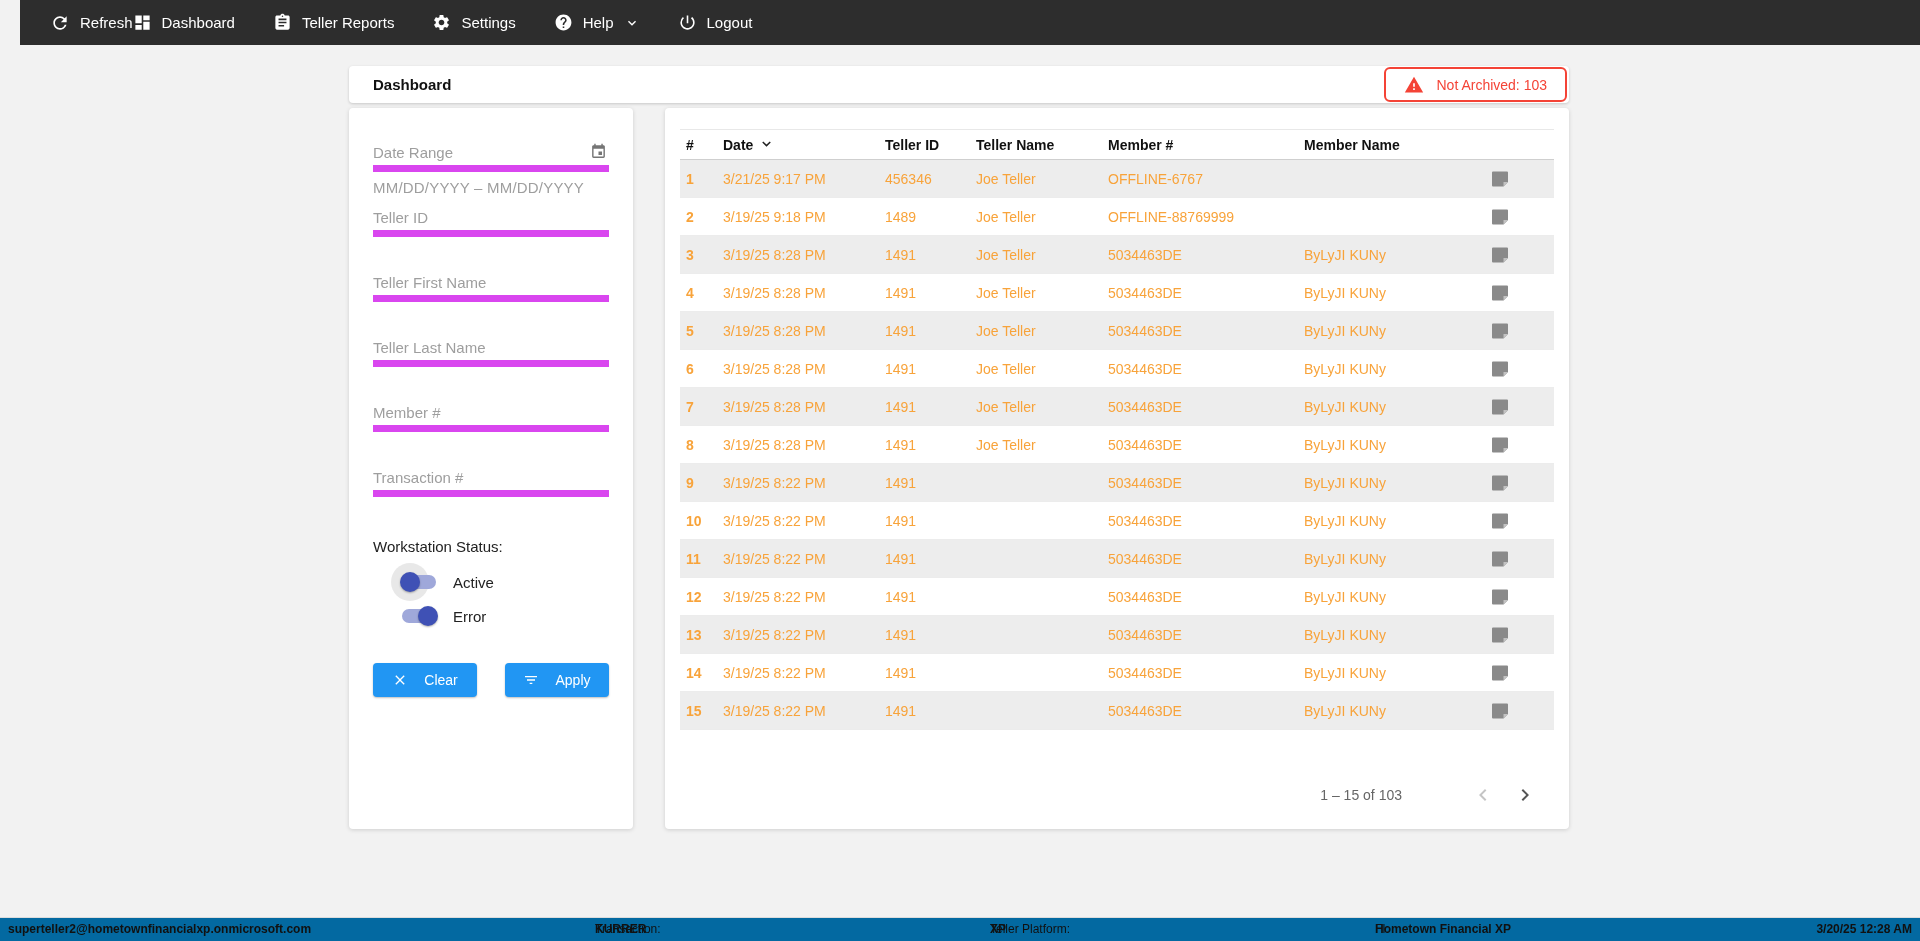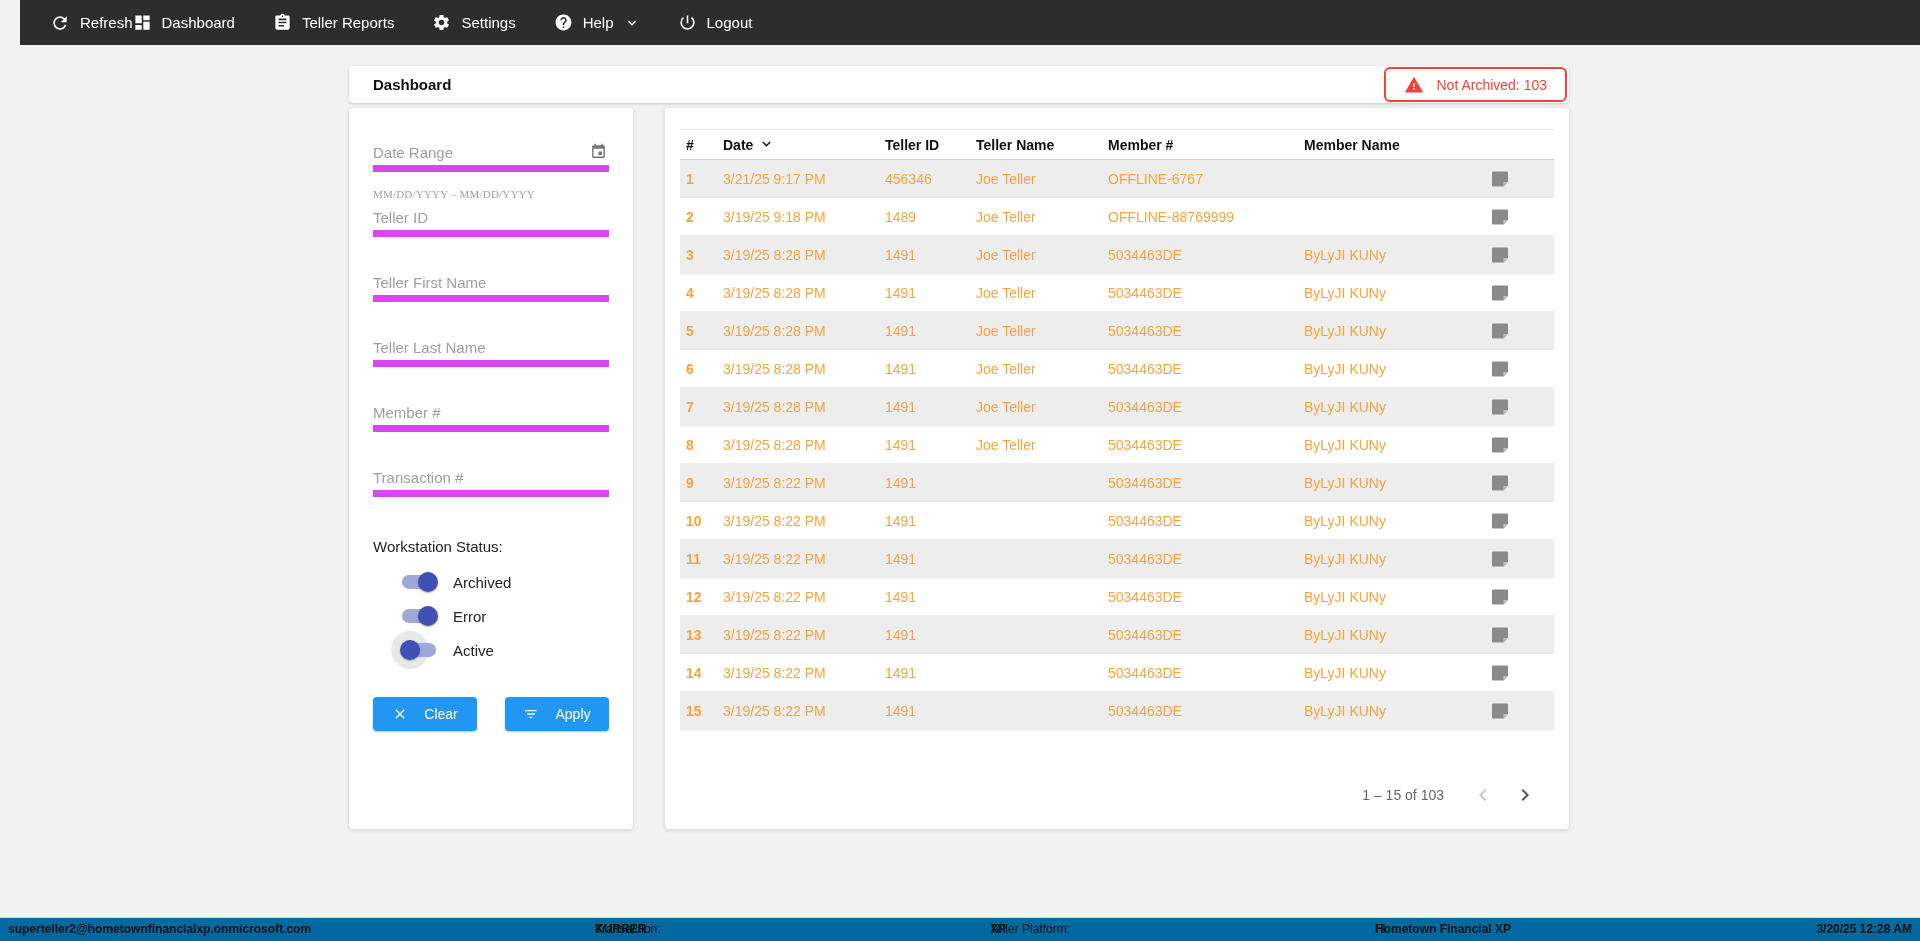--- a/index.html
+++ b/index.html
@@ -44,21 +44,21 @@
     padding:40px 24px 0;
   }
   .field {
     position:relative; height:24px; margin-bottom:41px;
     border-bottom:7px solid #d946ef;
   }
   .field-label {
     position:absolute; left:0; bottom:4px; font-size:15px; color:#9e9e9e; white-space:nowrap;
   }
   .field-helper {
-    position:absolute; left:0; top:40px; font-size:11px; color:#9e9e9e; letter-spacing:.2px;font-family:Liberation Serif, serif;
+    position:absolute; left:0; top:31px; font-size:15px; color:#9e9e9e; letter-spacing:.2px;
   }
   .field .cal-icon { position:absolute; right:2px; bottom:5px; }
   .cal-icon svg { fill:#757575; }
 
   .status-label { font-size:15px; color:#222; margin:0 0 10px 0; }
   .toggle-row { display:flex; align-items:center; gap:15px; height:34px; padding-left:27px; }
   .switch { position:relative; width:38px; height:20px; flex:0 0 auto; }
   .switch .track { position:absolute; left:2px; top:3px; width:34px; height:14px; border-radius:7px; background:#9fa8da; }
   .switch .thumb { position:absolute; top:0; width:20px; height:20px; border-radius:50%; background:#3f51b5; box-shadow:0 1px 2px rgba(0,0,0,.3); }
   .switch.on .thumb { right:0; }
@@ -95,21 +95,21 @@
   .th:first-child { padding-left:6px; }
   .sort-icon svg { fill:#222; }
   .trow { height:38px; font-size:14px; color:#f8a33a; border-bottom:1px solid #ececec; }
   .trow.odd { background:#ededed; }
   .td:first-child { padding-left:6px; font-weight:bold; }
   .icon-cell { display:flex; justify-content:flex-start; padding-left:2px; }
   .icon-cell svg { cursor:pointer; }
 
   .pagination {
     position:absolute; right:32px; bottom:22px;
-    display:flex; align-items:center; gap:27px; font-size:14px; color:#666;
+    display:flex; align-items:center; gap:69px; font-size:14px; color:#666;
   }
   .page-arrows { display:flex; align-items:center; gap:18px; }
   .arrow-prev svg { fill:#c5c5c5; }
   .arrow-next svg { fill:#555; }
 
   
   .footer {
     position:absolute; left:0; bottom:0; width:1920px; height:24px;
     background:#0369a1; border-top:1px solid #dcdcdc; font-size:12px; color:#111;
   }
@@ -220,39 +220,32 @@
         <span class="field-label">Member #</span>
       </div>
       <div class="field">
         <span class="field-label">Transaction #</span>
       </div>
     </div>
 
   <div class="status-label">Workstation Status:</div>
   <div id="toggles">
       <div class="toggle-row">
-        <span class="switch on">
+        <span class="switch off halo">
           <span class="track"></span>
           <span class="thumb"></span>
         </span>
-        <span class="toggle-label">Archived</span>
+        <span class="toggle-label">Active</span>
       </div>
       <div class="toggle-row">
         <span class="switch on">
           <span class="track"></span>
           <span class="thumb"></span>
         </span>
         <span class="toggle-label">Error</span>
-      </div>
-      <div class="toggle-row">
-        <span class="switch off halo">
-          <span class="track"></span>
-          <span class="thumb"></span>
-        </span>
-        <span class="toggle-label">Active</span>
       </div>
     </div>
 
   <div class="btn-row">
     <button class="btn">
       <span>
         <svg width="16" height="16" viewBox="0 0 24 24">
             <path d="M19 6.41 17.59 5 12 10.59 6.41 5 5 6.41 10.59 12 5 17.59 6.41 19 12 13.41 17.59 19 19 17.59 13.41 12z"></path>
           </svg>
       </span>

